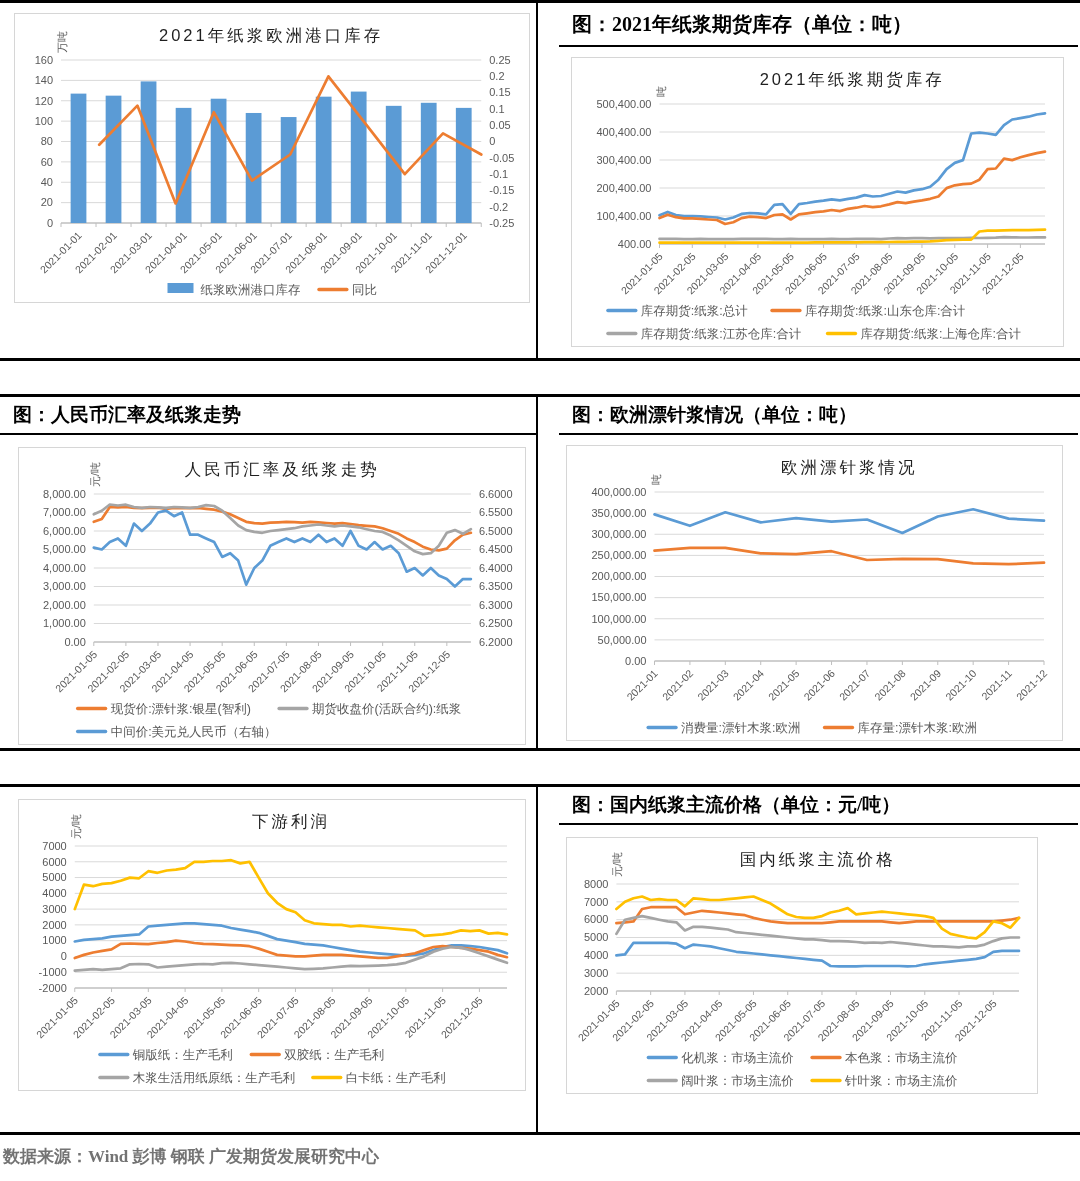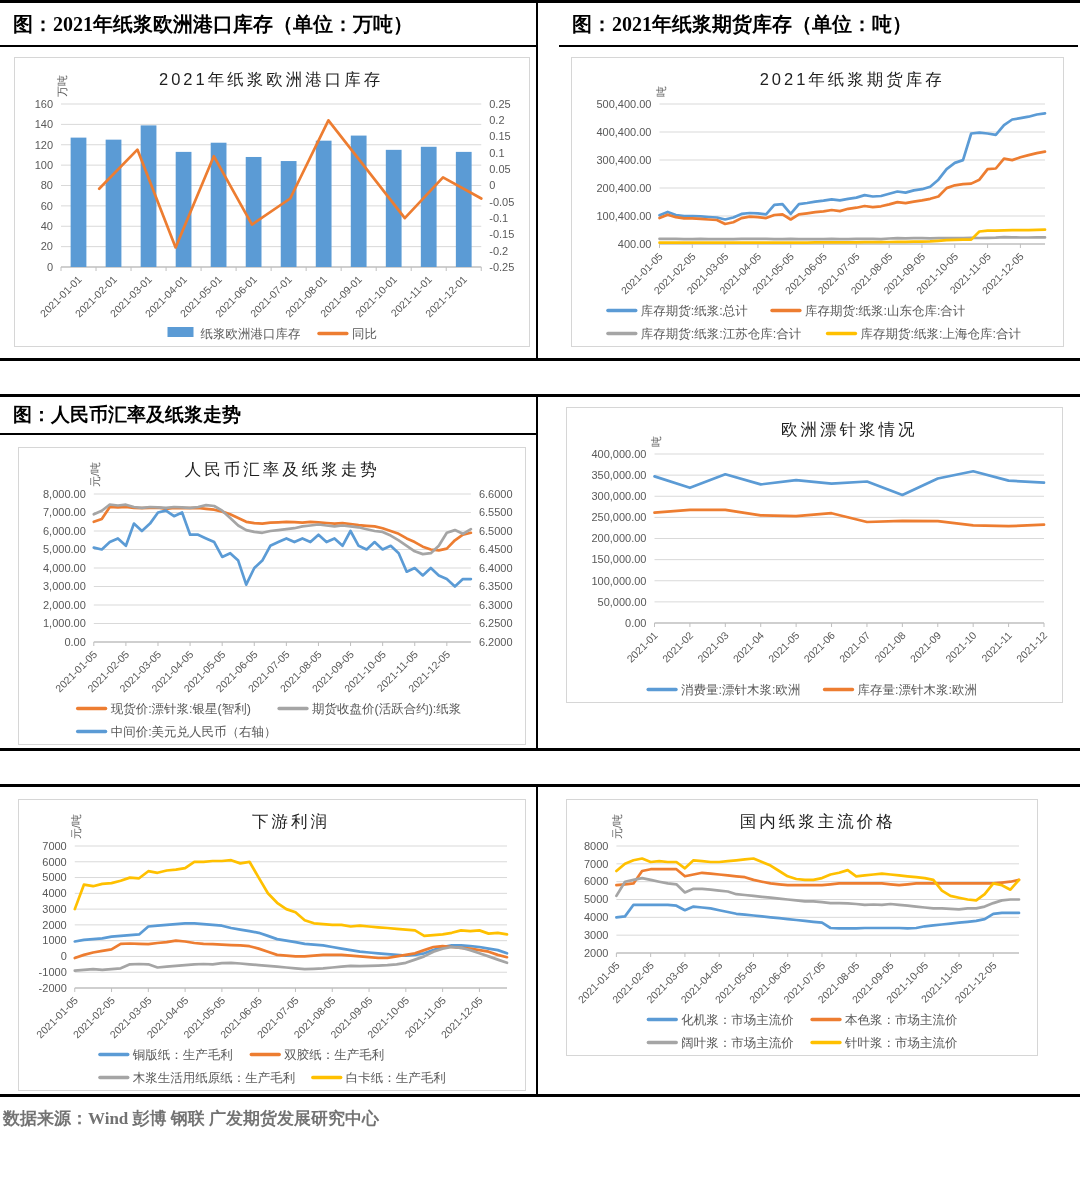--- a/index.html
+++ b/index.html
@@ -23,23 +23,20 @@
        color:#737373;padding:10px 0 0 3px;}
   svg text{font-family:"Liberation Sans",sans-serif;}
 </style>
 </head>
 <body>
 
 <div class="page">
 
   <section class="row row1">
     <div class="panel left">
-      <div class="panel-header">
-        <span>图：2021年纸浆欧洲港口库存（单位：万吨）</span>
-      </div>
       <div class="panel-body">
         <div class="chart-box" style="left:14px;top:10px;width:514px;height:288px"><svg width="514" height="288" viewBox="0 0 514 288">
               <line x1="46" y1="46" x2="466.25" y2="46" stroke="#D9D9D9" stroke-width="1"></line>
               <text x="38" y="49.8" text-anchor="end" font-size="11" fill="#595959">160</text>
               <line x1="46" y1="66.375" x2="466.25" y2="66.375" stroke="#D9D9D9" stroke-width="1"></line>
               <text x="38" y="70.175" text-anchor="end" font-size="11" fill="#595959">140</text>
               <line x1="46" y1="86.75" x2="466.25" y2="86.75" stroke="#D9D9D9" stroke-width="1"></line>
               <text x="38" y="90.55" text-anchor="end" font-size="11" fill="#595959">120</text>
               <line x1="46" y1="107.125" x2="466.25" y2="107.125" stroke="#D9D9D9" stroke-width="1"></line>
               <text x="38" y="110.925" text-anchor="end" font-size="11" fill="#595959">100</text>
@@ -238,20 +235,23 @@
               <line x1="58.625" y1="260.5" x2="86.625" y2="260.5" stroke="#ED7D31" stroke-width="3.3" stroke-linecap="round"></line>
               <text x="91.625" y="265" font-size="12.5" fill="#595959">现货价:漂针浆:银星(智利)</text>
               <line x1="260.025" y1="260.5" x2="288.025" y2="260.5" stroke="#A5A5A5" stroke-width="3.3" stroke-linecap="round"></line>
               <text x="293.025" y="265" font-size="12.5" fill="#595959">期货收盘价(活跃合约):纸浆</text>
               <line x1="58.625" y1="283.5" x2="86.625" y2="283.5" stroke="#5B9BD5" stroke-width="3.3" stroke-linecap="round"></line>
               <text x="91.625" y="288" font-size="12.5" fill="#595959">中间价:美元兑人民币（右轴）</text>
             </svg></div>
       </div>
     </div>
     <div class="panel right">
+      <div class="panel-header">
+        <span>图：欧洲漂针浆情况（单位：吨）</span>
+      </div>
       <div class="panel-body">
         <div class="chart-box" style="left:7px;top:10px;width:495px;height:294px"><svg width="495" height="294" viewBox="0 0 495 294">
               <line x1="87.5" y1="46" x2="477" y2="46" stroke="#D9D9D9" stroke-width="1"></line>
               <text x="79.5" y="49.8" text-anchor="end" font-size="11" fill="#595959">400,000.00</text>
               <line x1="87.5" y1="67.125" x2="477" y2="67.125" stroke="#D9D9D9" stroke-width="1"></line>
               <text x="79.5" y="70.925" text-anchor="end" font-size="11" fill="#595959">350,000.00</text>
               <line x1="87.5" y1="88.25" x2="477" y2="88.25" stroke="#D9D9D9" stroke-width="1"></line>
               <text x="79.5" y="92.05" text-anchor="end" font-size="11" fill="#595959">300,000.00</text>
               <line x1="87.5" y1="109.375" x2="477" y2="109.375" stroke="#D9D9D9" stroke-width="1"></line>
               <text x="79.5" y="113.175" text-anchor="end" font-size="11" fill="#595959">250,000.00</text>
@@ -361,20 +361,23 @@
               <line x1="232.24999999999997" y1="254.5" x2="260.25" y2="254.5" stroke="#ED7D31" stroke-width="3.3" stroke-linecap="round"></line>
               <text x="265.25" y="259" font-size="12.5" fill="#595959">双胶纸：生产毛利</text>
               <line x1="80.85" y1="277.5" x2="108.85" y2="277.5" stroke="#A5A5A5" stroke-width="3.3" stroke-linecap="round"></line>
               <text x="113.85" y="282" font-size="12.5" fill="#595959">木浆生活用纸原纸：生产毛利</text>
               <line x1="293.75" y1="277.5" x2="321.75" y2="277.5" stroke="#FFC000" stroke-width="3.3" stroke-linecap="round"></line>
               <text x="326.75" y="282" font-size="12.5" fill="#595959">白卡纸：生产毛利</text>
             </svg></div>
       </div>
     </div>
     <div class="panel right">
+      <div class="panel-header">
+        <span>图：国内纸浆主流价格（单位：元/吨）</span>
+      </div>
       <div class="panel-body">
         <div class="chart-box" style="left:7px;top:12px;width:470px;height:255px"><svg width="470" height="255" viewBox="0 0 470 255">
               <line x1="49.4" y1="46" x2="452" y2="46" stroke="#D9D9D9" stroke-width="1"></line>
               <text x="41.4" y="49.8" text-anchor="end" font-size="11" fill="#595959">8000</text>
               <line x1="49.4" y1="63.83333333333333" x2="452" y2="63.83333333333333" stroke="#D9D9D9" stroke-width="1"></line>
               <text x="41.4" y="67.63333333333333" text-anchor="end" font-size="11" fill="#595959">7000</text>
               <line x1="49.4" y1="81.66666666666666" x2="452" y2="81.66666666666666" stroke="#D9D9D9" stroke-width="1"></line>
               <text x="41.4" y="85.46666666666665" text-anchor="end" font-size="11" fill="#595959">6000</text>
               <line x1="49.4" y1="99.5" x2="452" y2="99.5" stroke="#D9D9D9" stroke-width="1"></line>
               <text x="41.4" y="103.3" text-anchor="end" font-size="11" fill="#595959">5000</text>

